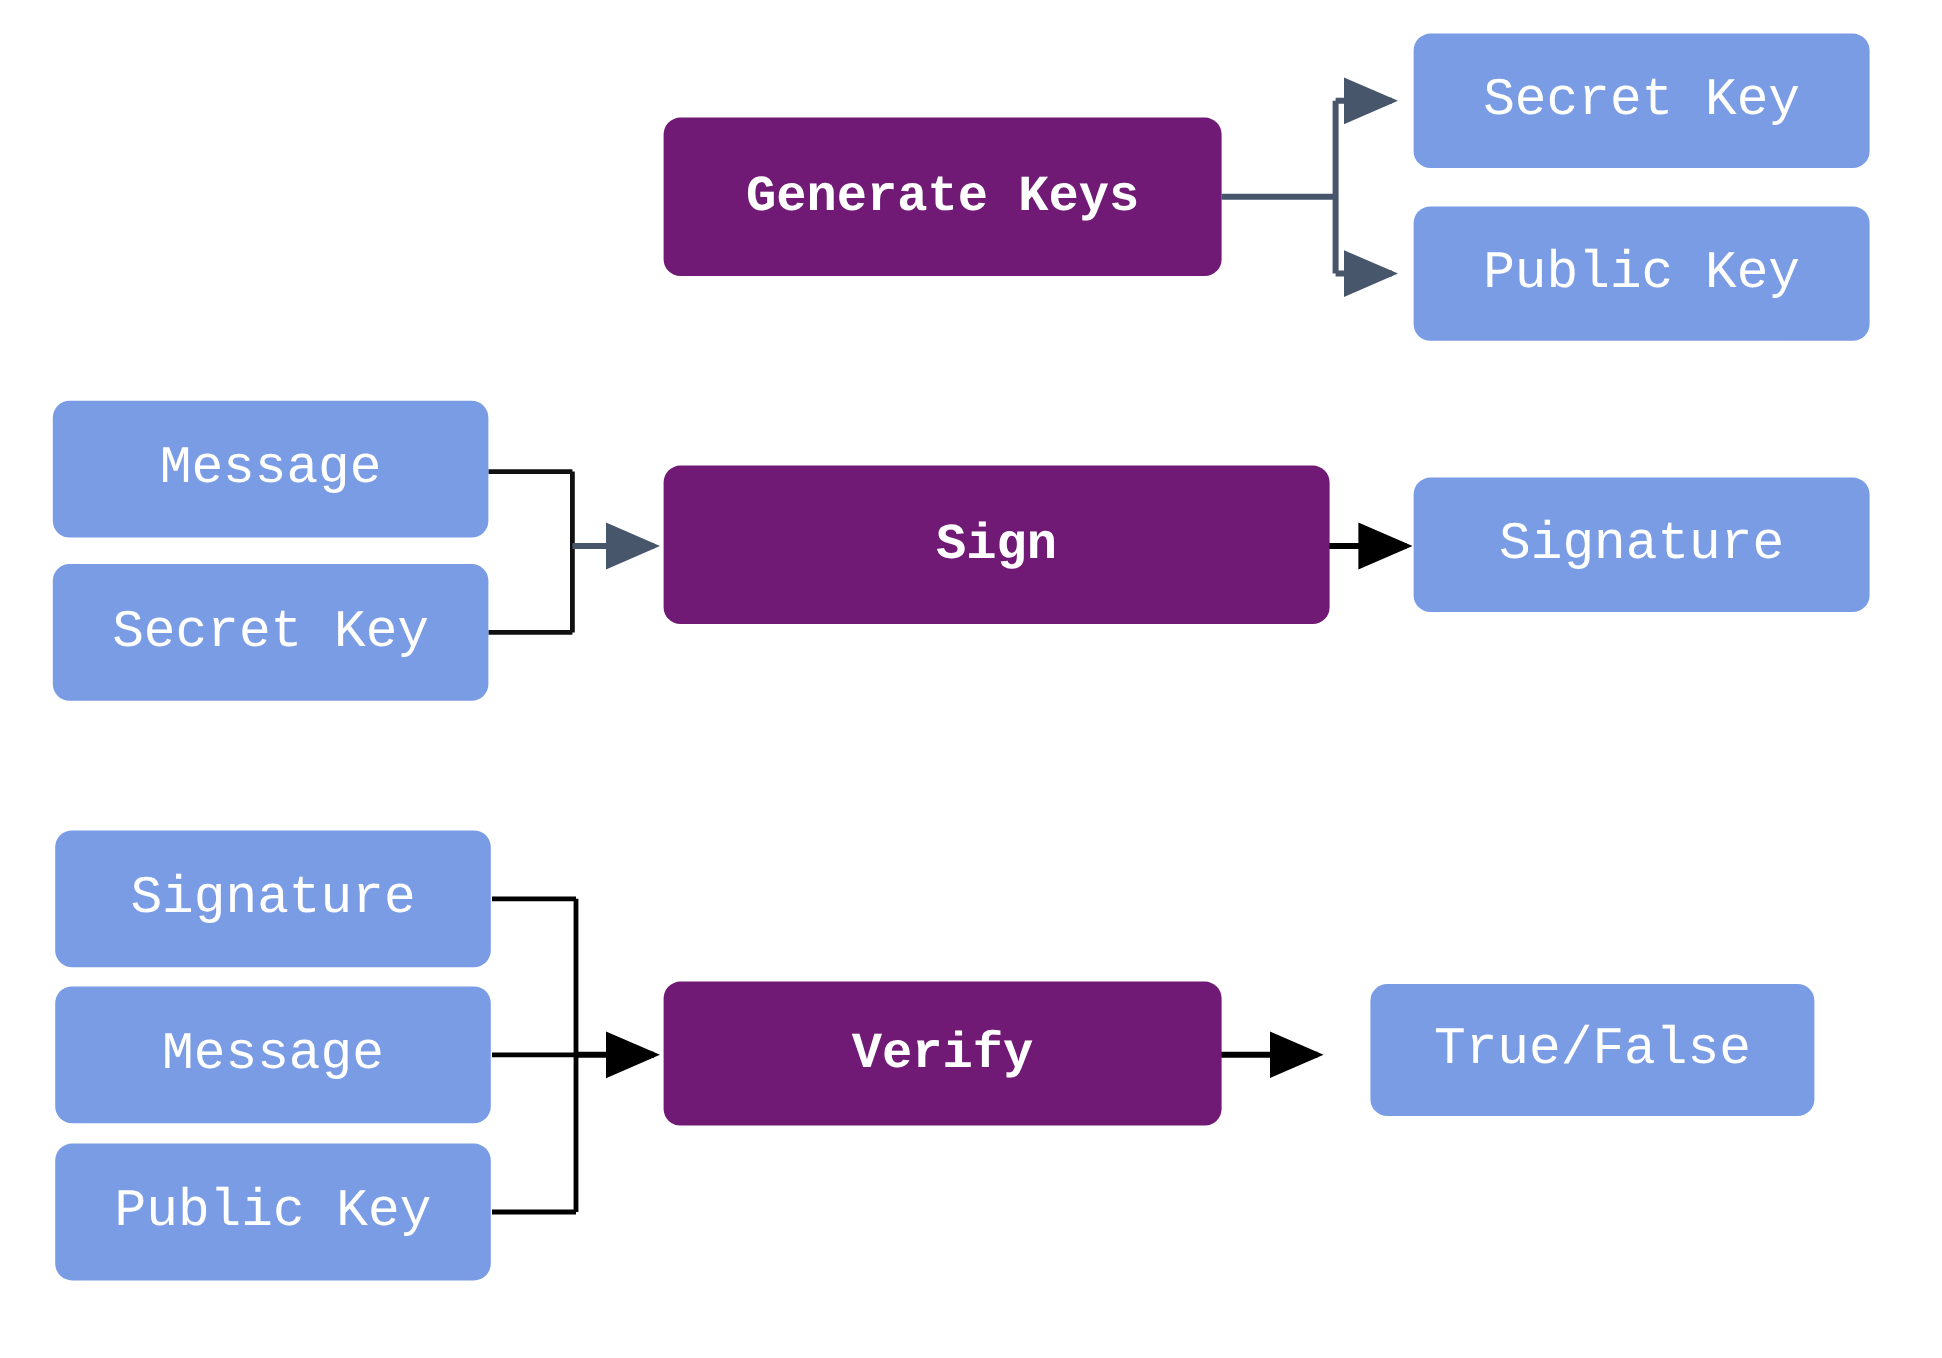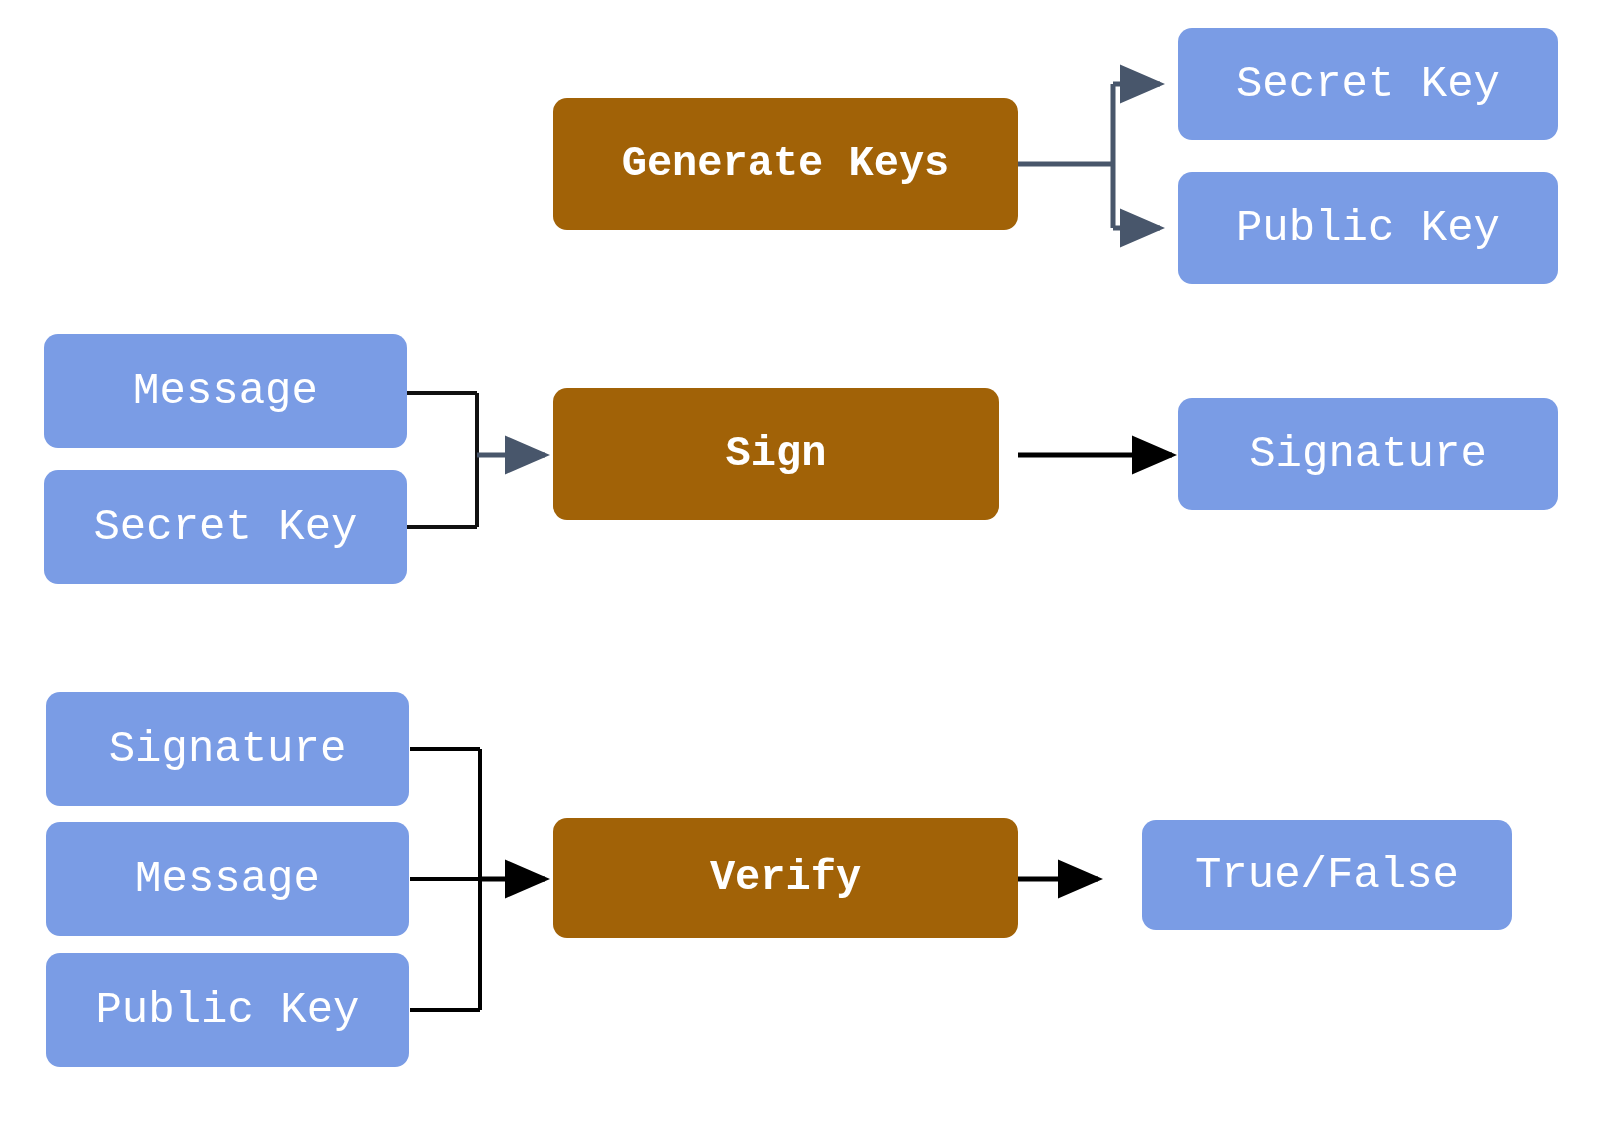--- a/index.html
+++ b/index.html
@@ -28,21 +28,21 @@
     line-height: 1.1;
     user-select: none;
     font-family: Liberation Mono, monospace;
   }
   .node-data {
     background: #7a9ce5;
     font-size: 44px;
     font-weight: 400;
   }
   .node-op {
-    background: #a16207;
+    background: #701a75;
     font-size: 42px;
     font-weight: 700;
   }
   .node .label {
     pointer-events: none;
     white-space: nowrap;
   }
   svg.connectors {
     position: absolute;
     left: 0;
@@ -111,21 +111,21 @@
   </div>
 
   <div class="node node-data" style="left:44px; top:334px; width:363px; height:114px;">
     <span class="label">Message</span>
   </div>
 
   <div class="node node-data" style="left:44px; top:470px; width:363px; height:114px;">
     <span class="label">Secret Key</span>
   </div>
 
-  <div class="node node-op" style="left:553px; top:388px; width:446px; height:132px;">
+  <div class="node node-op" style="left:553px; top:388px; width:555px; height:132px;">
     <span class="label">Sign</span>
   </div>
 
   <div class="node node-data" style="left:1178px; top:398px; width:380px; height:112px;">
     <span class="label">Signature</span>
   </div>
 
   <div class="node node-data" style="left:46px; top:692px; width:363px; height:114px;">
     <span class="label">Signature</span>
   </div>

